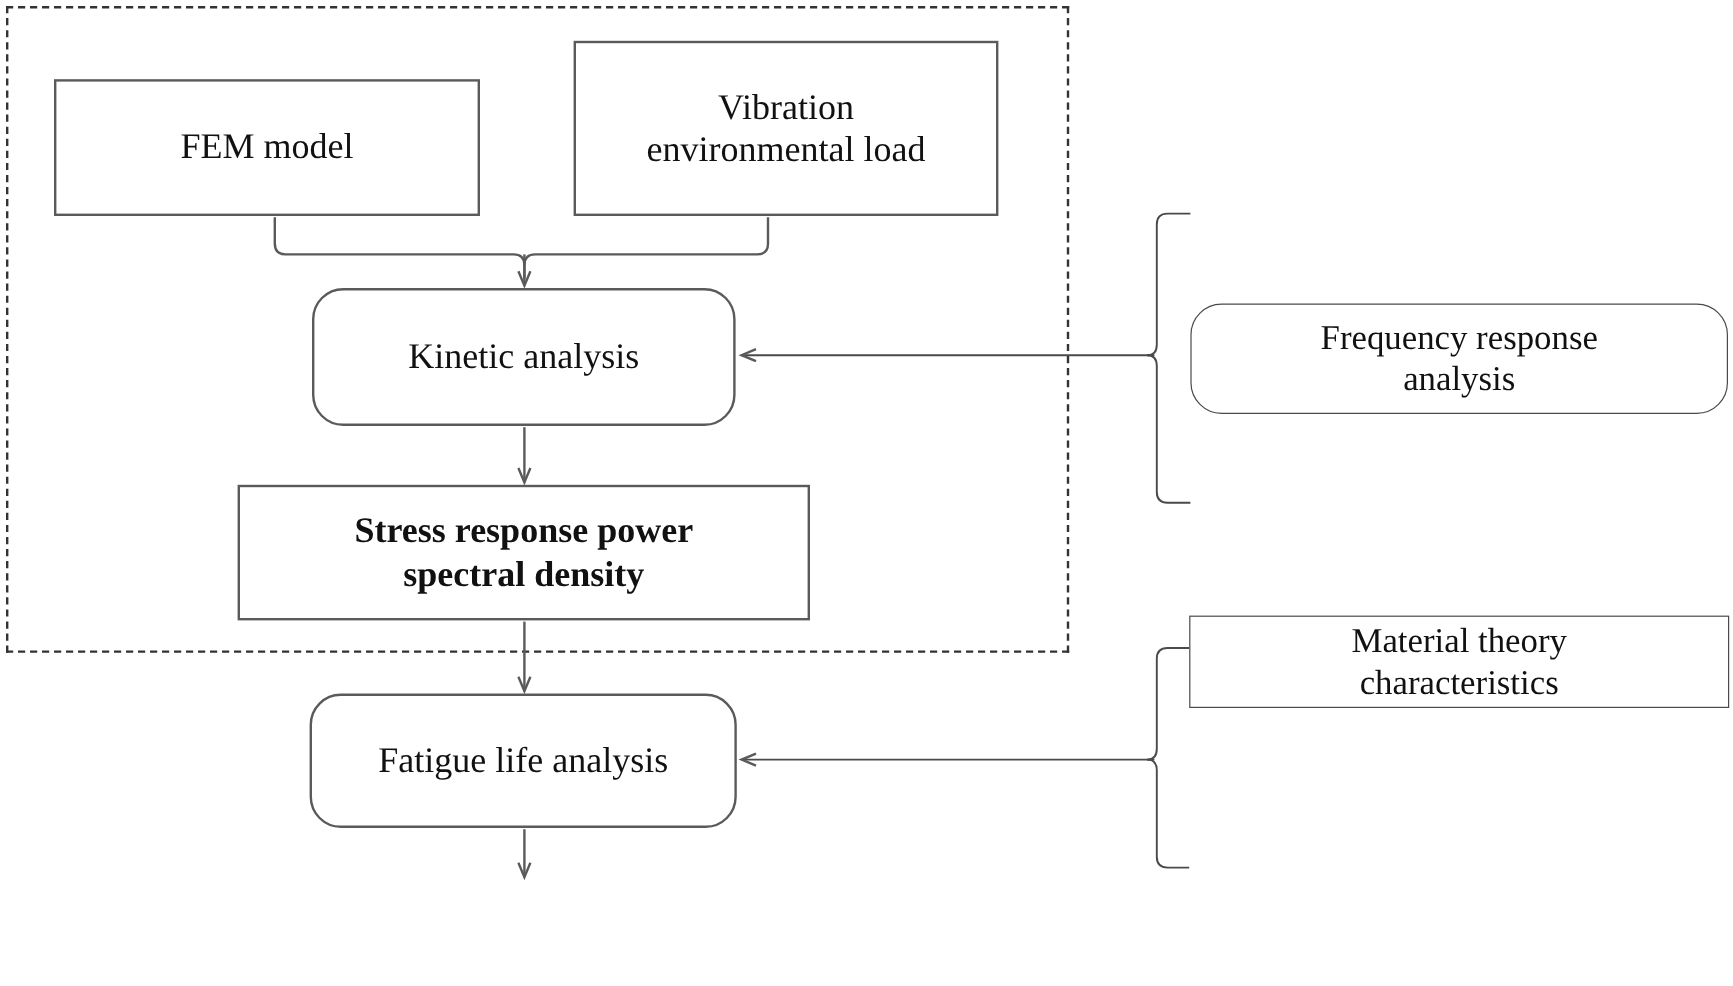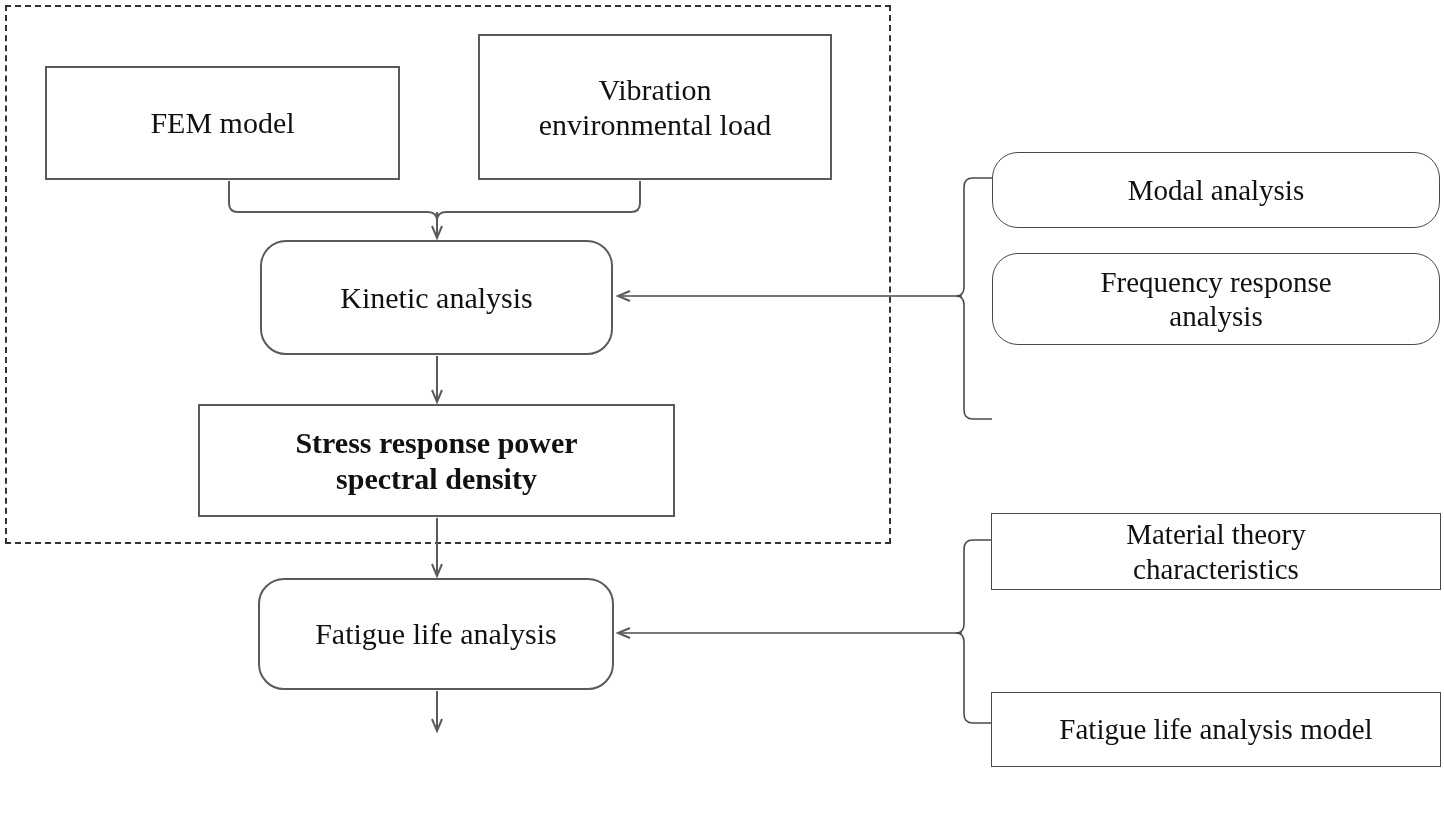--- a/index.html
+++ b/index.html
@@ -94,39 +94,33 @@
   <div class="node" style="left:198px; top:404px; width:477px; height:113px; font-size:30px;font-weight:bold;">
     <span class="node-label">Stress response  power
 spectral  density</span>
   </div>
 
   <div class="node rounded" style="left:258px; top:578px; width:356px; height:112px; font-size:30px;justify-content:center;">
     <span class="node-label">Fatigue  life analysis</span>
   </div>
 
 
-  <div class="node rounded thin" style="left:992px; top:152px; width:448px; height:76px; font-size:29px;">
-    <span class="node-label">Modal analysis</span>
-  </div>
 
   <div class="node rounded thin" style="left:992px; top:253px; width:448px; height:92px; font-size:29px;">
     <span class="node-label">Frequency  response
 analysis</span>
   </div>
 
 
   <div class="node thin" style="left:991px; top:513px; width:450px; height:77px; font-size:29px;">
     <span class="node-label">Material  theory
 characteristics</span>
   </div>
 
 
-  <div class="node thin" style="left:991px; top:692px; width:450px; height:75px; font-size:29px;">
-    <span class="node-label">Fatigue  life analysis  model</span>
-  </div>
 
   <svg id="wires" viewBox="0 0 1444 822">
     <defs>
       <marker id="arrowOpen" markerWidth="16" markerHeight="16" refX="13" refY="6" orient="auto" markerUnits="userSpaceOnUse">
         <path d="M 1 1 L 13 6 L 1 11" fill="none" stroke="#5a5a5a" stroke-width="1.8"></path>
       </marker>
     </defs>
 
     <g>
       <path d="M 229 181

